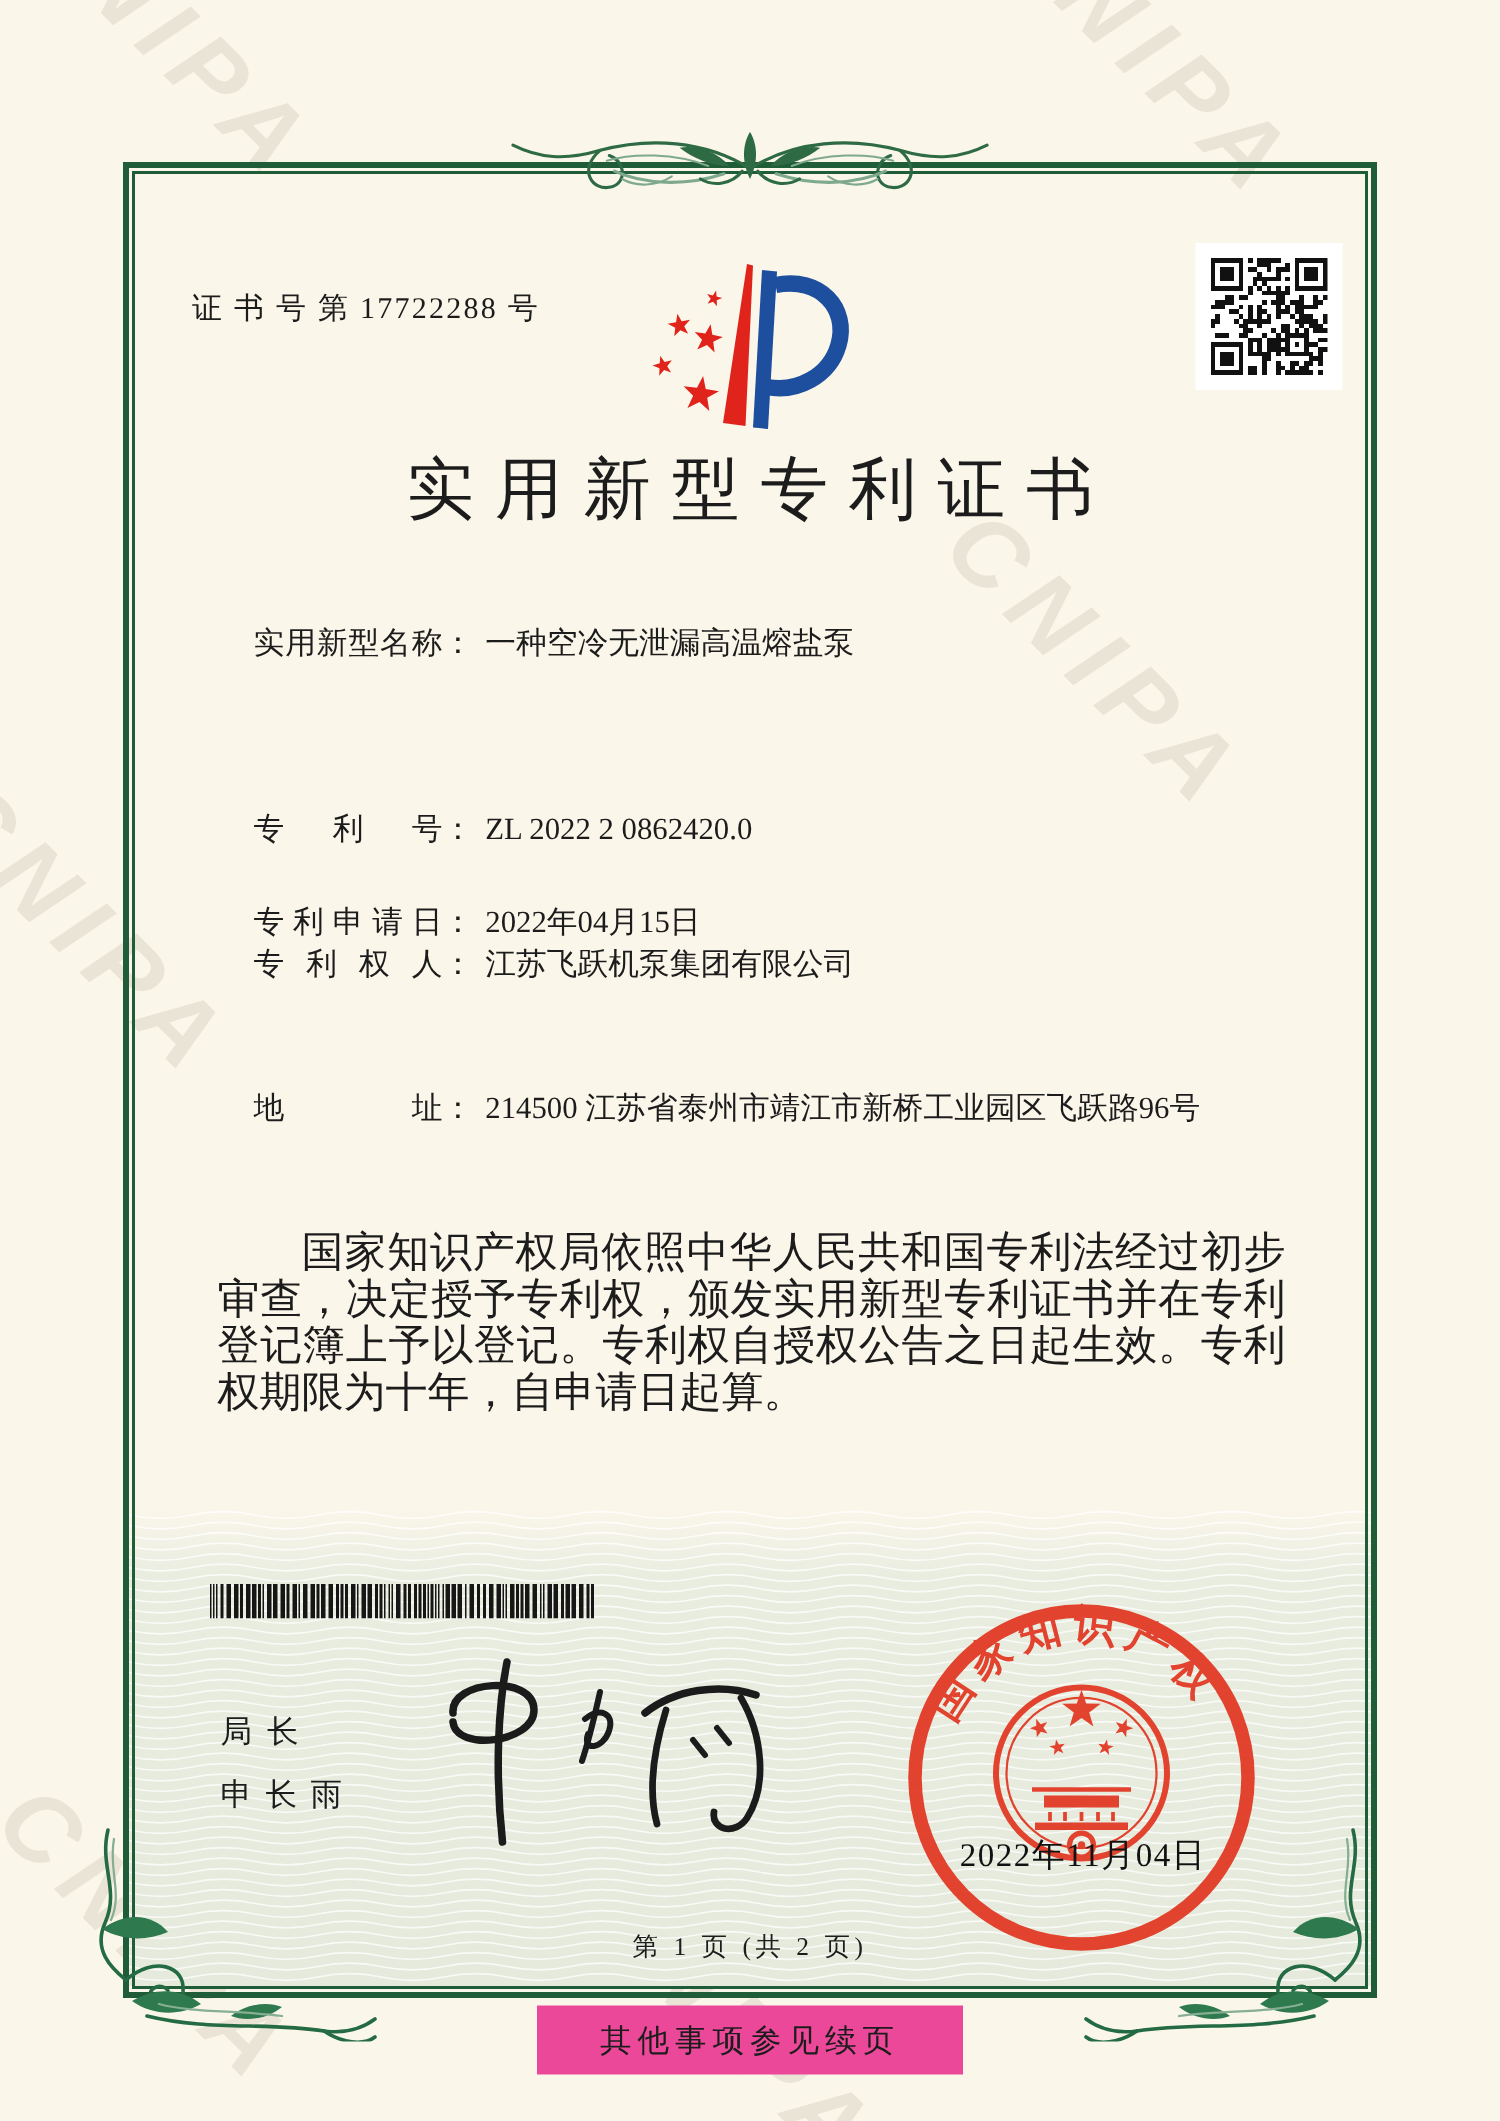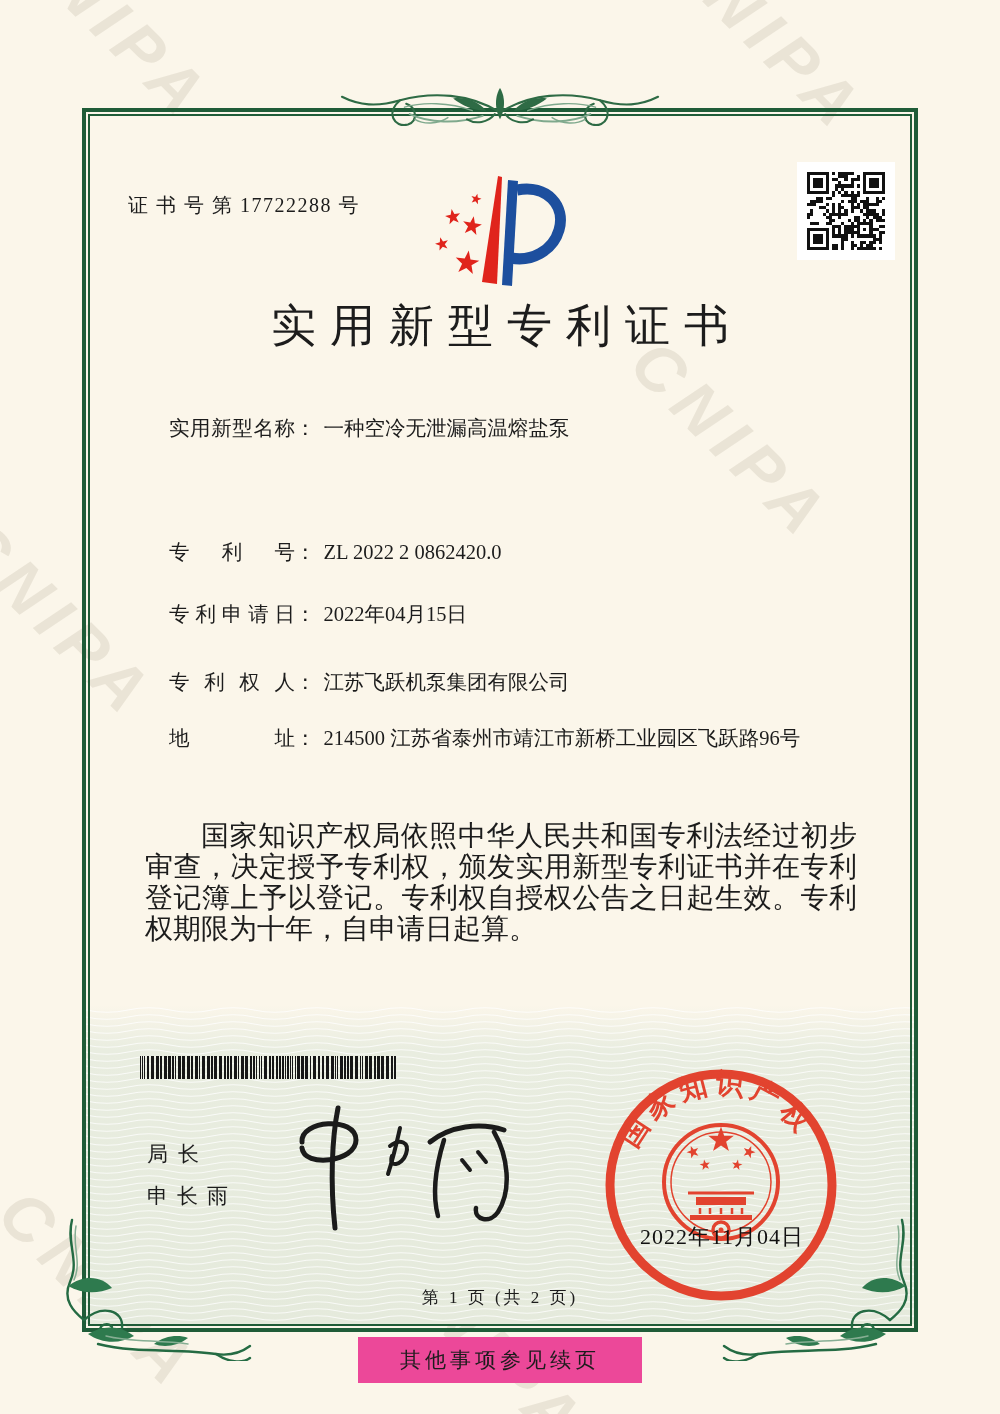--- a/index.html
+++ b/index.html
@@ -509,21 +509,21 @@
 
   <div class="row" style="top:414px">
     <span class="label">实用新型名称</span><span class="colon">：</span><span class="value">一种空冷无泄漏高温熔盐泵</span>
   </div>
   <div class="row" style="top:538px">
     <span class="label">专利号</span><span class="colon">：</span><span class="value">ZL 2022 2 0862420.0</span>
   </div>
   <div class="row" style="top:600px">
     <span class="label">专利申请日</span><span class="colon">：</span><span class="value">2022年04月15日</span>
   </div>
-  <div class="row" style="top:668px">
+  <div class="row" style="top:628px">
     <span class="label">专利权人</span><span class="colon">：</span><span class="value">江苏飞跃机泵集团有限公司</span>
   </div>
   <div class="row" style="top:724px">
     <span class="label">地址</span><span class="colon">：</span><span class="value">214500 江苏省泰州市靖江市新桥工业园区飞跃路96号</span>
   </div>
 
   <div class="body-text">
     <p>国家知识产权局依照中华人民共和国专利法经过初步审查，决定授予专利权，颁发实用新型专利证书并在专利登记簿上予以登记。专利权自授权公告之日起生效。专利权期限为十年，自申请日起算。</p>
   </div>
 

